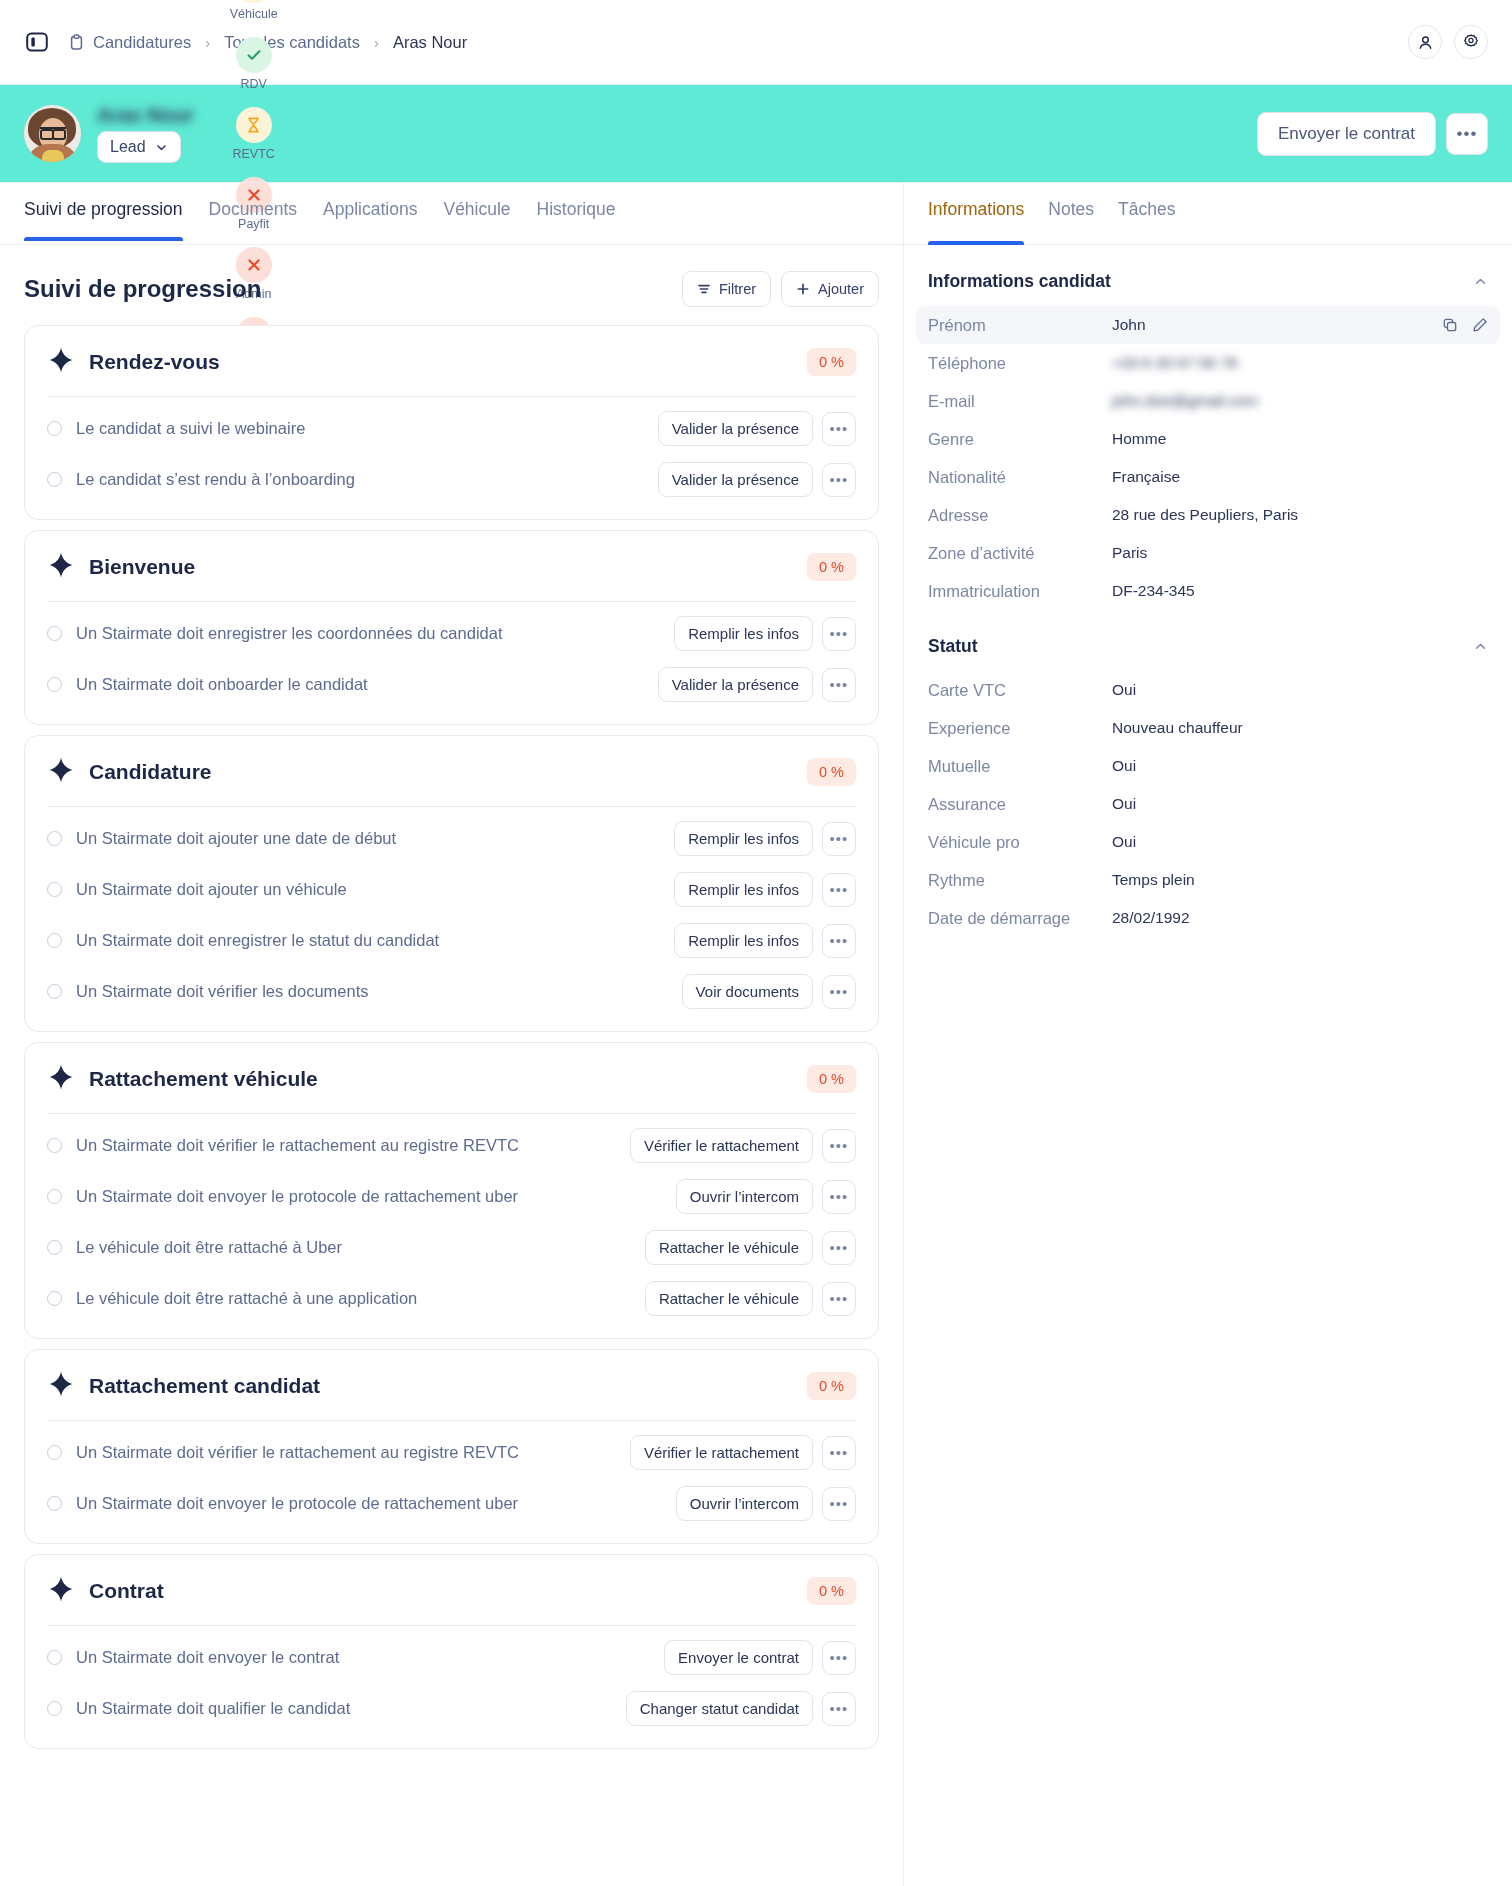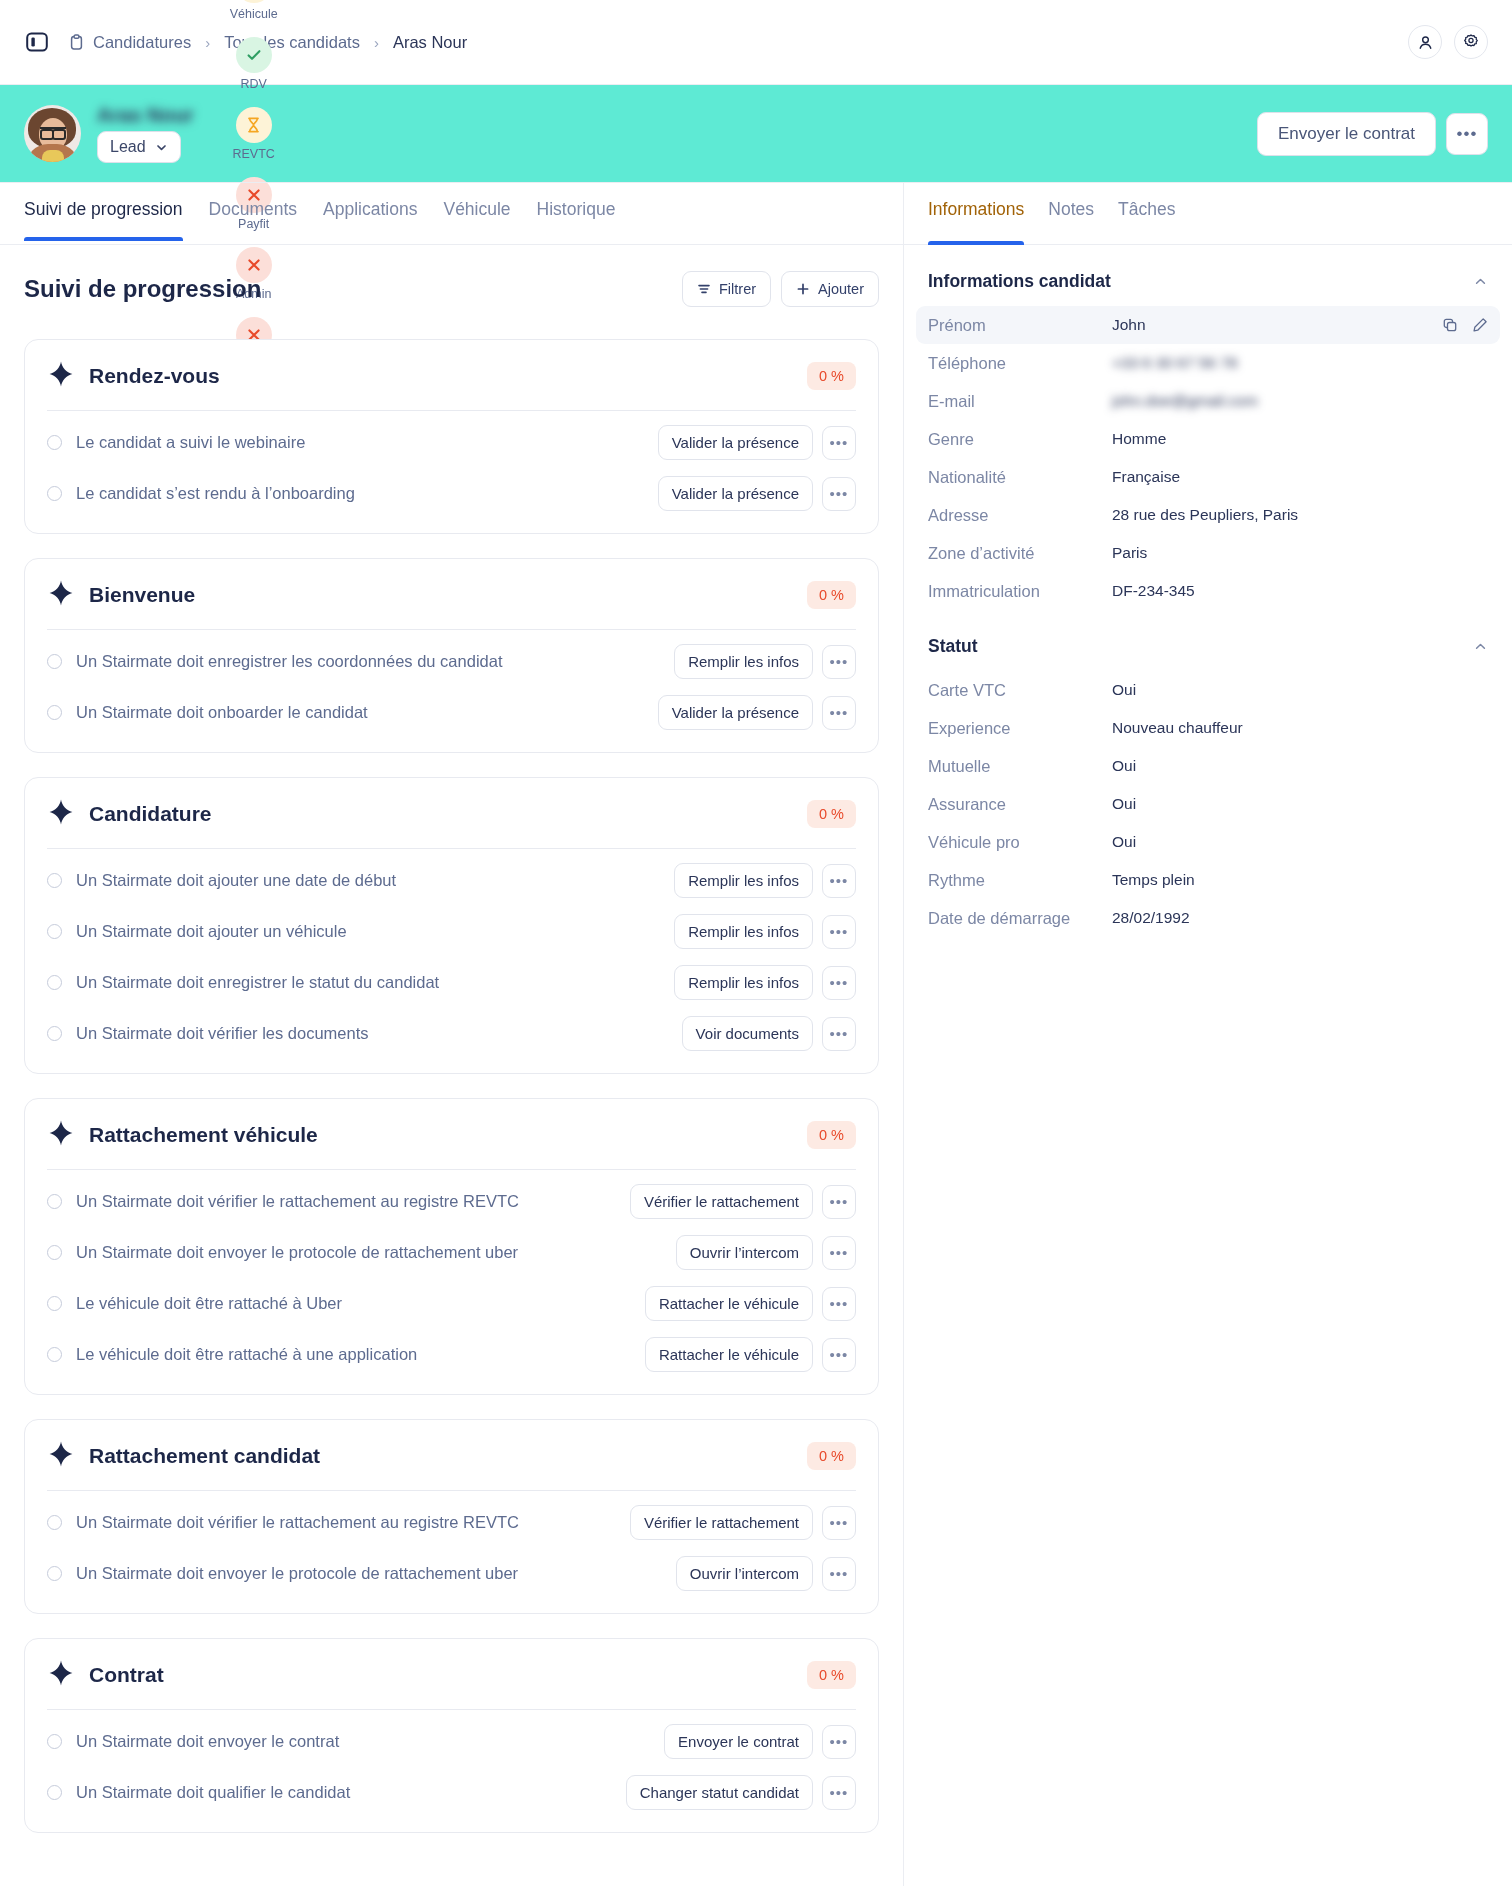--- a/index.html
+++ b/index.html
@@ -168,21 +168,21 @@
     border: 1px solid #e1e4ec; border-radius: 9px; background: #fff;
     font-size: 14.5px; color: #33406a; padding: 9px 14px;
     display: flex; align-items: center; gap: 8px; cursor: pointer;
     font-family: inherit; white-space: nowrap;
   }
 
   
   .cards { padding: 0 24px 40px 24px; display: flex; flex-direction: column; gap: 10px; }
   .card {
     border: 1px solid #e8eaf0; border-radius: 14px;
-    background: #fff; padding: 20px 22px 14px 22px; margin-top: 14px;
+    background: #fff; padding: 20px 22px 14px 22px;
   }
   .card-top { display: flex; align-items: center; gap: 14px; }
   .sparkle { flex: none; display:block; }
   .card-title { font-size: 21px; font-weight: 700; color: #1d2748; }
   .pct {
     margin-left: auto;
     background: #fdeae3; color: #e8492a;
     font-size: 14.5px; border-radius: 8px;
     padding: 6px 12px; white-space: nowrap;
   }

